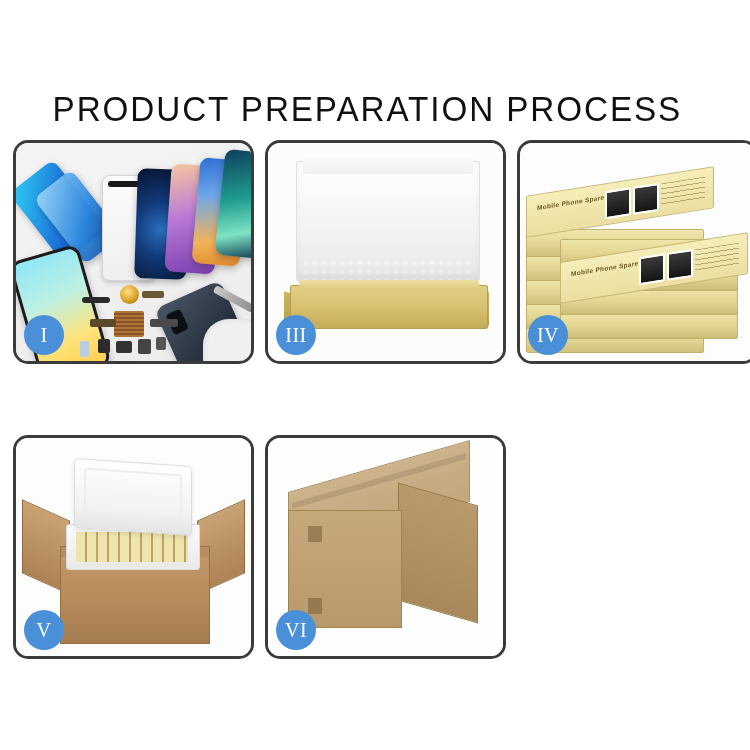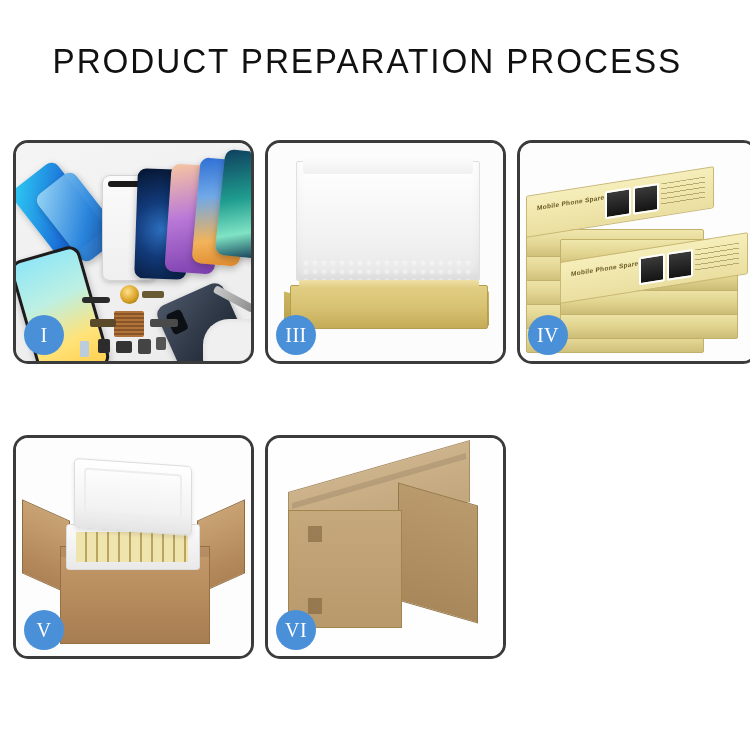--- a/index.html
+++ b/index.html
@@ -5,21 +5,21 @@
   html,body{margin:0;padding:0;}
   body{
     width:750px;height:750px;
     background:#ffffff;
     font-family:"Liberation Sans", sans-serif;
     overflow:hidden;
     position:relative;
   }
   .header{
     position:absolute;left:0;top:0;width:734px;height:128px;
-    display:flex;flex-direction:column;align-items:center;justify-content:flex-start;gap:30px;
+    display:flex;flex-direction:column;align-items:center;justify-content:flex-end;gap:30px;
   }
   .title{
     margin-top:42px;
     font-size:35px;
     line-height:38px;
     font-weight:400;
     letter-spacing:2.0px;
     color:#111111;
     transform:scaleX(0.95);
     white-space:nowrap;

